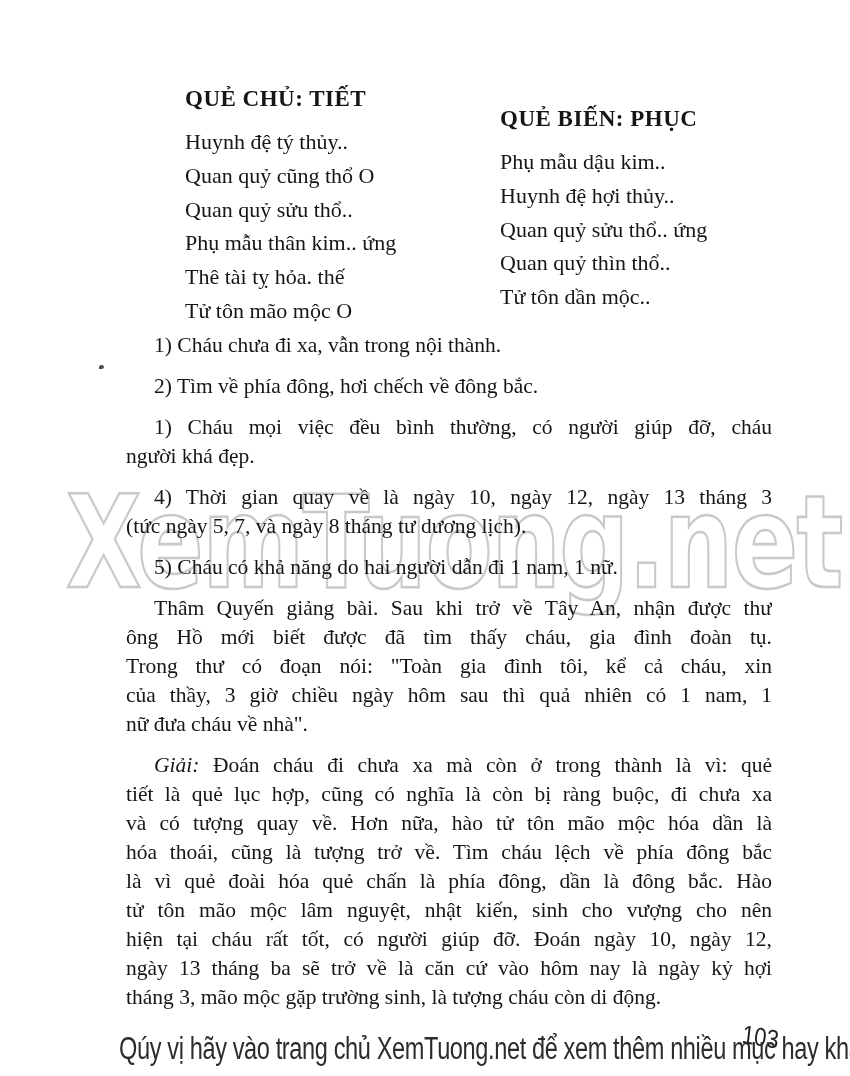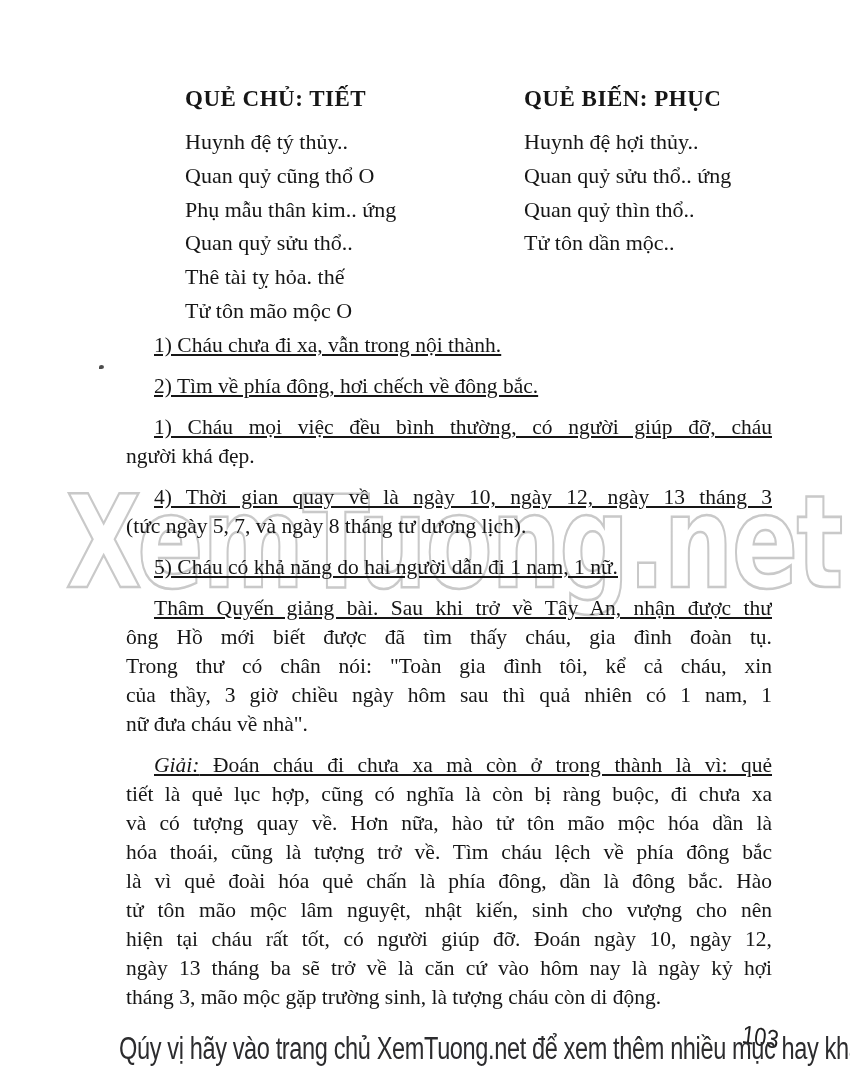--- a/index.html
+++ b/index.html
@@ -18,37 +18,37 @@
     -webkit-text-stroke:2.6px #c9c9c9;
     text-stroke:2.6px #c9c9c9;
     transform:scaleX(0.765); transform-origin:left top;
     letter-spacing:-2px;
   }
 
   
   .hex-wrap { position:absolute; top:84px; left:0; width:850px; z-index:2; }
   .hex-col { position:absolute; top:0; }
   .hex-col.main { left:185px; }
-  .hex-col.changed { left:524px; }
+  .hex-col.changed { left:500px;margin-top:20px; }
   .hex-title {
     font-size:23px; font-weight:700; letter-spacing:0.5px;
     margin-bottom:11px; line-height:30px; white-space:nowrap;
   }
   .hex-row { font-size:22px; line-height:33.8px; white-space:nowrap; }
 
   
   .body-text {
     position:absolute; left:126px; top:331px; width:646px; z-index:2;
     font-size:21.5px; line-height:29px;
   }
   .para { margin-top:12px; }
   .para:first-child { margin-top:0; }
   .ln { text-align:justify; text-align-last:justify; overflow:hidden; white-space:nowrap; }
   .ln.last { text-align-last:left; }
-  .para.indent .ln:first-child { padding-left:28px;text-decoration:underline; }
+  .para.indent .ln:first-child { padding-left:28px; }
   .ln i { font-style:italic; }
 
   
   .footer {
     position:absolute; left:0; right:0; top:1031px; z-index:3;
     text-align:center; white-space:nowrap;
   }
   .footer-scale {
     display:inline-block; transform:scaleX(0.76); transform-origin:center top;
     font-family:"Liberation Sans", sans-serif; font-size:31px;
@@ -74,29 +74,30 @@
   <div class="watermark">XemTuong.net</div>
 
   <div class="speck"></div>
 
   <div class="hex-wrap">
     <div class="hex-col main">
       <div class="hex-title">QUẺ CHỦ: TIẾT</div>
       <div>
           <div class="hex-row">Huynh đệ tý thủy..</div>
           <div class="hex-row">Quan quỷ cũng thổ O</div>
+          <div class="hex-row">Quan quỷ sửu thổ..</div>
           <div class="hex-row">Phụ mẫu thân kim.. ứng</div>
-          <div class="hex-row">Quan quỷ sửu thổ..</div>
           <div class="hex-row">Thê tài tỵ hỏa. thế</div>
           <div class="hex-row">Tử tôn mão mộc O</div>
         </div>
     </div>
     <div class="hex-col changed">
       <div class="hex-title">QUẺ BIẾN: PHỤC</div>
       <div>
+          <div class="hex-row">Phụ mẫu dậu kim..</div>
           <div class="hex-row">Huynh đệ hợi thủy..</div>
           <div class="hex-row">Quan quỷ sửu thổ.. ứng</div>
           <div class="hex-row">Quan quỷ thìn thổ..</div>
           <div class="hex-row">Tử tôn dần mộc..</div>
         </div>
     </div>
   </div>
 
   <div class="body-text">
       <div class="para indent">
@@ -112,21 +113,21 @@
       <div class="para indent">
         <div class="ln">4) Thời gian quay về là ngày 10, ngày 12, ngày 13 tháng 3</div>
         <div class="ln last">(tức ngày 5, 7, và ngày 8 tháng tư dương lịch).</div>
       </div>
       <div class="para indent">
         <div class="ln last">5) Cháu có khả năng do hai người dẫn đi 1 nam, 1 nữ.</div>
       </div>
       <div class="para indent">
         <div class="ln">Thâm Quyến giảng bài. Sau khi trở về Tây An, nhận được thư</div>
         <div class="ln">ông Hồ mới biết được đã tìm thấy cháu, gia đình đoàn tụ.</div>
-        <div class="ln">Trong thư có chân nói: "Toàn gia đình tôi, kể cả cháu, xin</div>
+        <div class="ln">Trong thư có đoạn nói: "Toàn gia đình tôi, kể cả cháu, xin</div>
         <div class="ln">của thầy, 3 giờ chiều ngày hôm sau thì quả nhiên có 1 nam, 1</div>
         <div class="ln last">nữ đưa cháu về nhà".</div>
       </div>
       <div class="para indent">
         <div class="ln"><i>Giải:</i> Đoán cháu đi chưa xa mà còn ở trong thành là vì: quẻ</div>
         <div class="ln">tiết là quẻ lục hợp, cũng có nghĩa là còn bị ràng buộc, đi chưa xa</div>
         <div class="ln">và có tượng quay về. Hơn nữa, hào tử tôn mão mộc hóa dần là</div>
         <div class="ln">hóa thoái, cũng là tượng trở về. Tìm cháu lệch về phía đông bắc</div>
         <div class="ln">là vì quẻ đoài hóa quẻ chấn là phía đông, dần là đông bắc. Hào</div>
         <div class="ln">tử tôn mão mộc lâm nguyệt, nhật kiến, sinh cho vượng cho nên</div>

